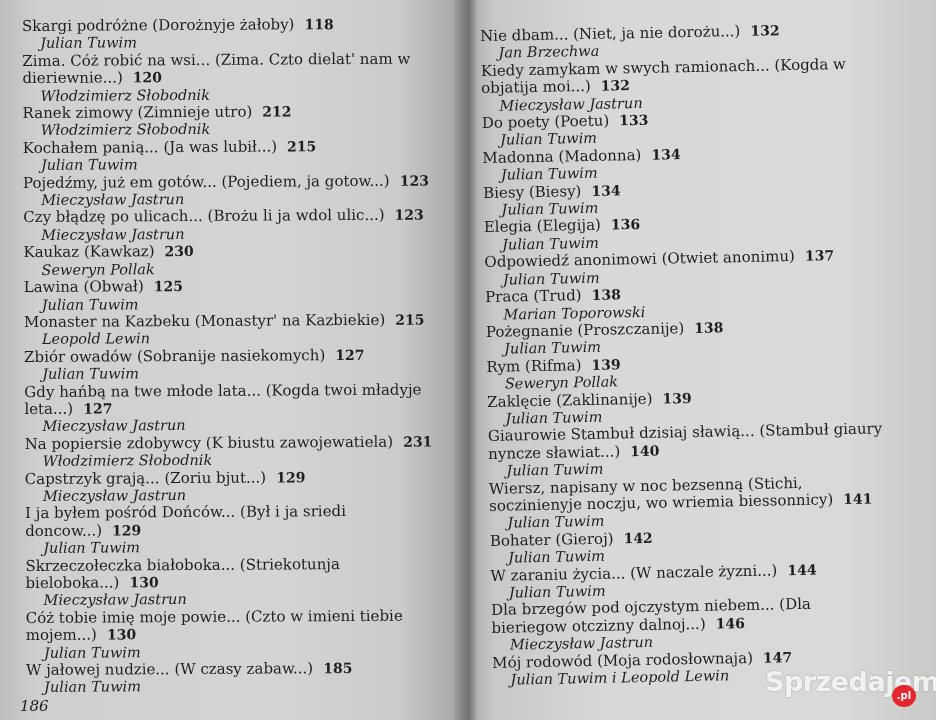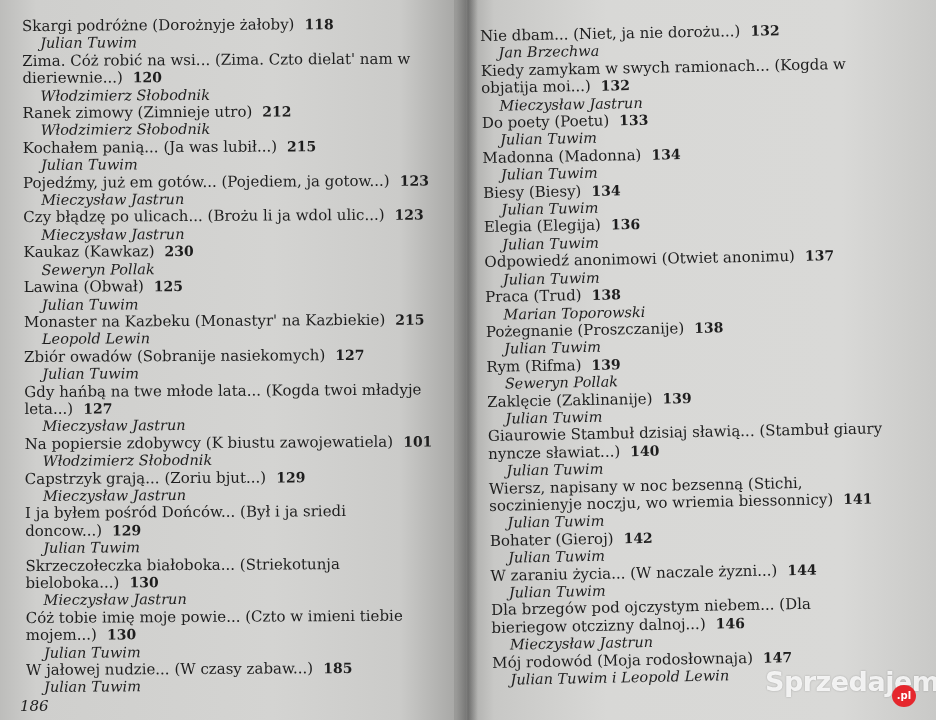--- a/index.html
+++ b/index.html
@@ -58,21 +58,21 @@
       <div class="entry"><span class="title">Zima. Cóż robić na wsi... (Zima. Czto dielat' nam w dieriewnie...)</span><span class="page-num">120</span><span class="author">Włodzimierz Słobodnik</span></div>
       <div class="entry"><span class="title">Ranek zimowy (Zimnieje utro)</span><span class="page-num">212</span><span class="author">Włodzimierz Słobodnik</span></div>
       <div class="entry"><span class="title">Kochałem panią... (Ja was lubił...)</span><span class="page-num">215</span><span class="author">Julian Tuwim</span></div>
       <div class="entry"><span class="title">Pojedźmy, już em gotów... (Pojediem, ja gotow...)</span><span class="page-num">123</span><span class="author">Mieczysław Jastrun</span></div>
       <div class="entry"><span class="title">Czy błądzę po ulicach... (Brożu li ja wdol ulic...)</span><span class="page-num">123</span><span class="author">Mieczysław Jastrun</span></div>
       <div class="entry"><span class="title">Kaukaz (Kawkaz)</span><span class="page-num">230</span><span class="author">Seweryn Pollak</span></div>
       <div class="entry"><span class="title">Lawina (Obwał)</span><span class="page-num">125</span><span class="author">Julian Tuwim</span></div>
       <div class="entry"><span class="title">Monaster na Kazbeku (Monastyr' na Kazbiekie)</span><span class="page-num">215</span><span class="author">Leopold Lewin</span></div>
       <div class="entry"><span class="title">Zbiór owadów (Sobranije nasiekomych)</span><span class="page-num">127</span><span class="author">Julian Tuwim</span></div>
       <div class="entry"><span class="title">Gdy hańbą na twe młode lata... (Kogda twoi mładyje leta...)</span><span class="page-num">127</span><span class="author">Mieczysław Jastrun</span></div>
-      <div class="entry"><span class="title">Na popiersie zdobywcy (K biustu zawojewatiela)</span><span class="page-num">101</span><span class="author">Włodzimierz Słobodnik</span></div>
+      <div class="entry"><span class="title">Na popiersie zdobywcy (K biustu zawojewatiela)</span><span class="page-num">231</span><span class="author">Włodzimierz Słobodnik</span></div>
       <div class="entry"><span class="title">Capstrzyk grają... (Zoriu bjut...)</span><span class="page-num">129</span><span class="author">Mieczysław Jastrun</span></div>
       <div class="entry"><span class="title">I ja byłem pośród Dońców... (Był i ja sriedi doncow...)</span><span class="page-num">129</span><span class="author">Julian Tuwim</span></div>
       <div class="entry"><span class="title">Skrzeczołeczka białoboka... (Striekotunja bieloboka...)</span><span class="page-num">130</span><span class="author">Mieczysław Jastrun</span></div>
       <div class="entry"><span class="title">Cóż tobie imię moje powie... (Czto w imieni tiebie mojem...)</span><span class="page-num">130</span><span class="author">Julian Tuwim</span></div>
       <div class="entry"><span class="title">W jałowej nudzie... (W czasy zabaw...)</span><span class="page-num">185</span><span class="author">Julian Tuwim</span></div>
     </div>
     <div class="folio">186</div>
   </div>
 
   <div class="page page-right"></div>

